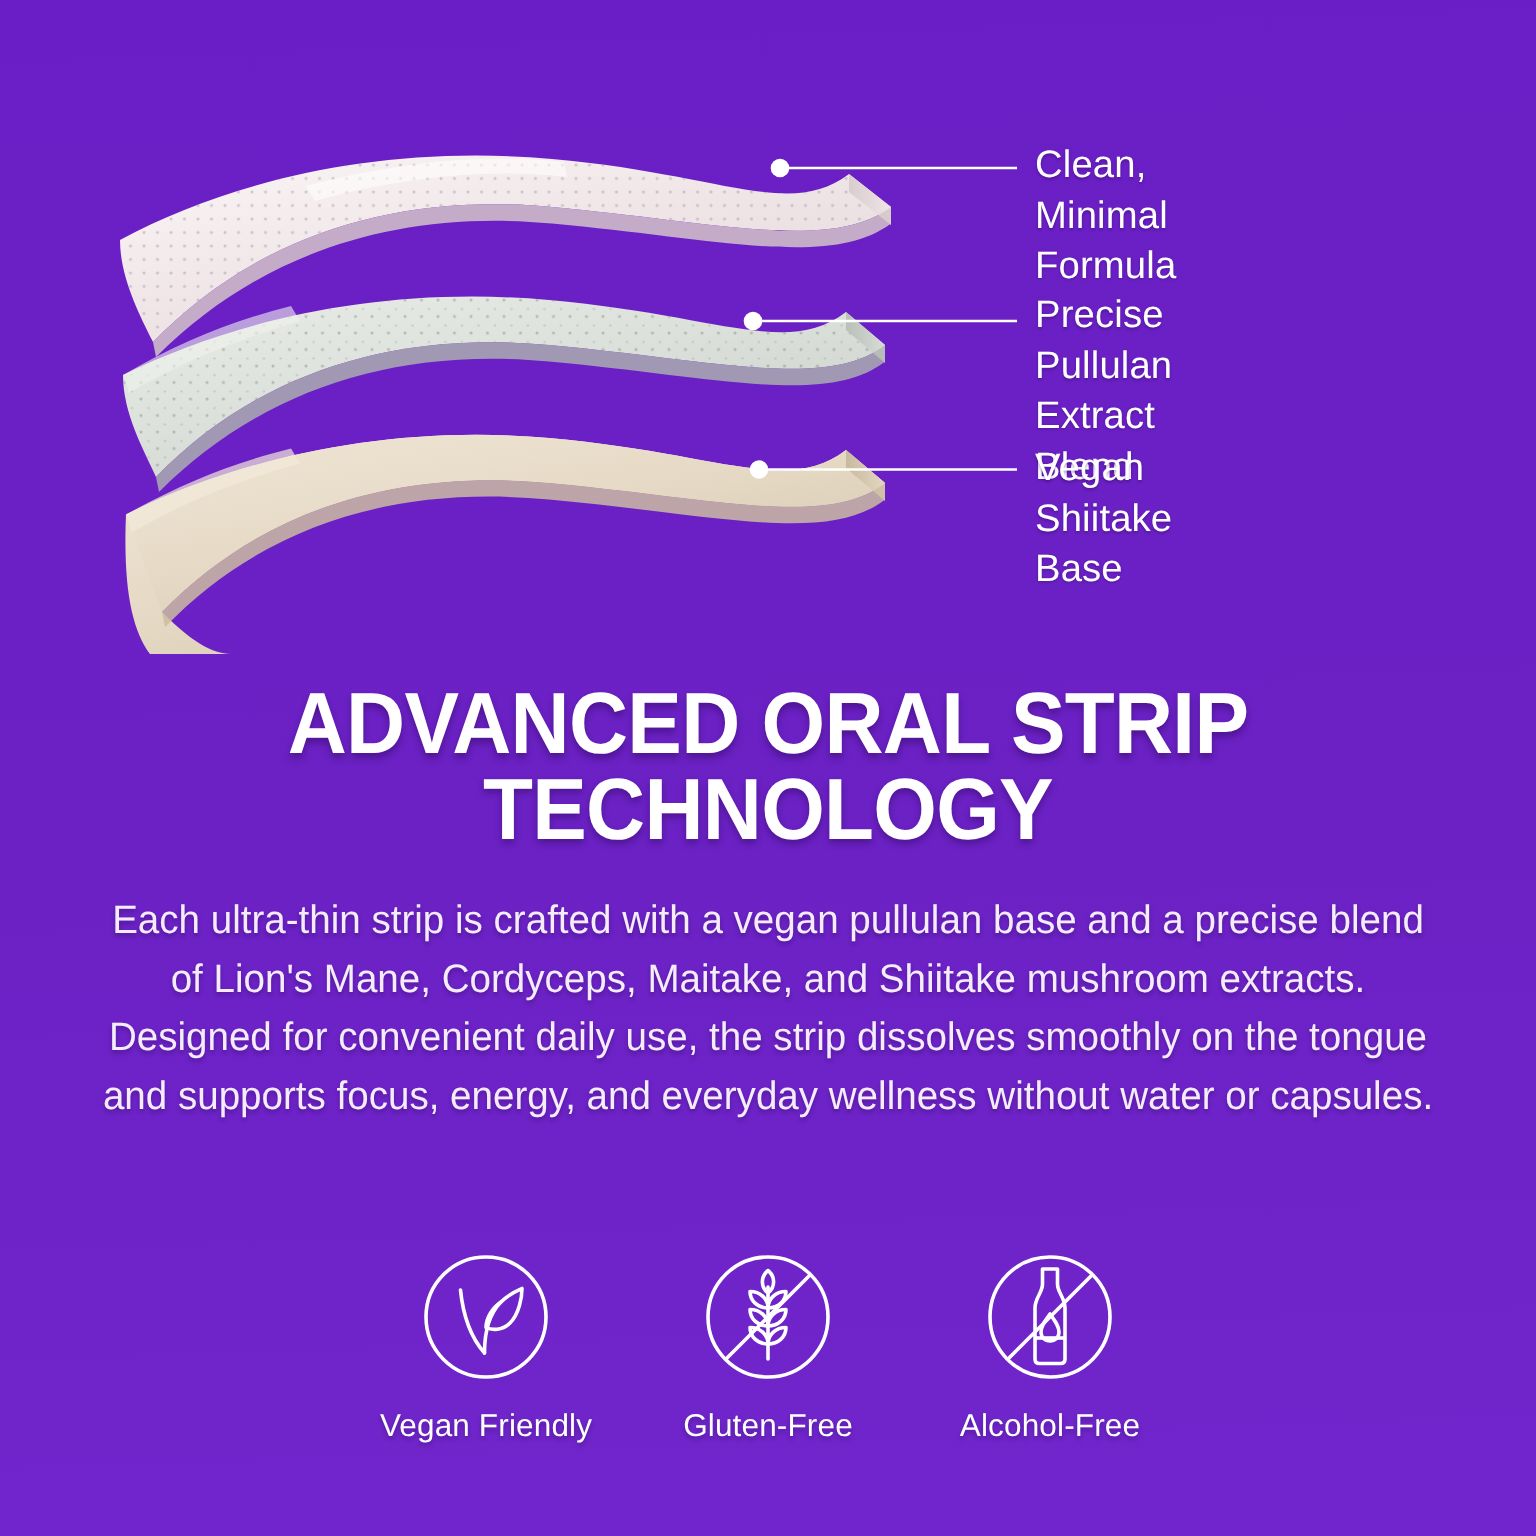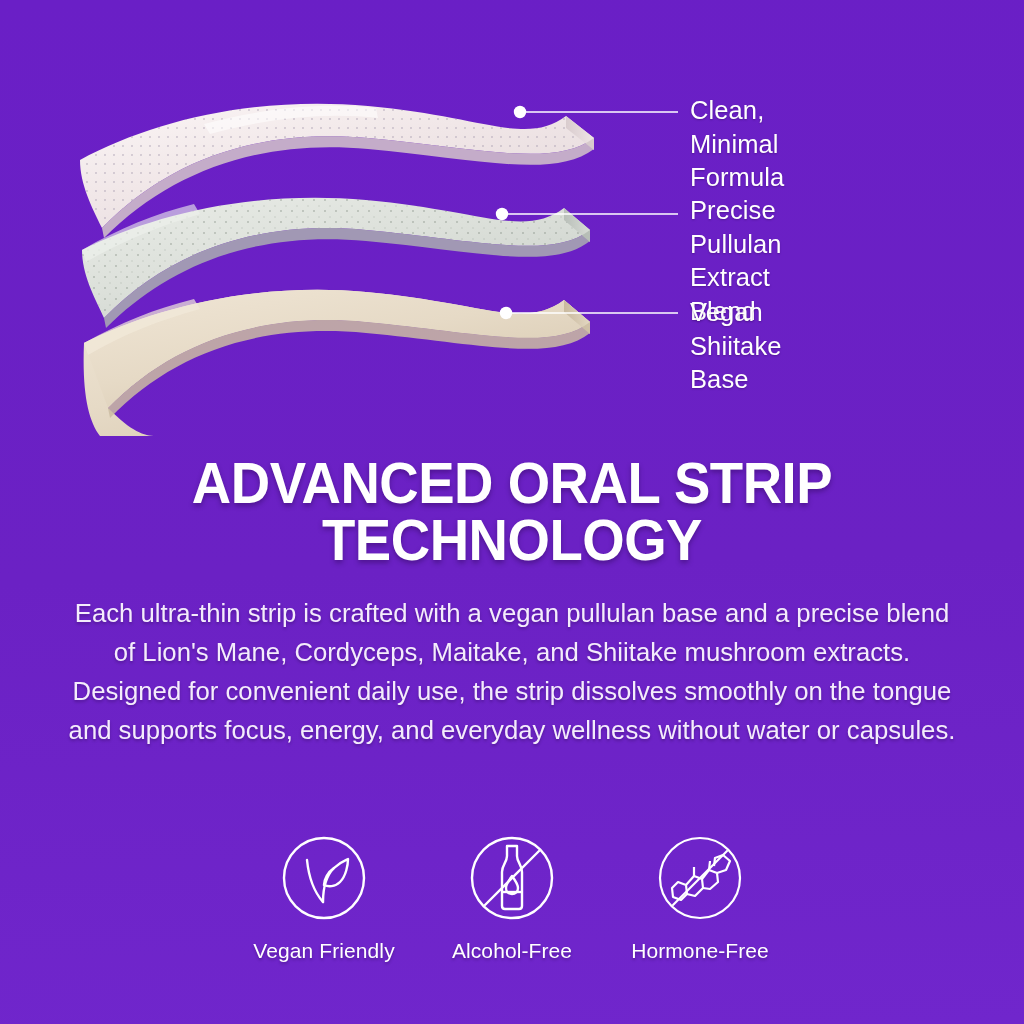--- a/index.html
+++ b/index.html
@@ -201,47 +201,47 @@
         <svg width="92" height="92" viewBox="0 0 92 92" fill="none" stroke="#fff" stroke-width="2.4">
           <circle cx="46" cy="46" r="40"></circle>
           <path d="M29,28 C31,48 38,62 45,70" stroke-linecap="round"></path>
           <path d="M45,70 C45,56 48,44 56,36" stroke-linecap="round"></path>
           <path d="M56,36 C62,30 68,28 70,27 C70,33 68,44 62,50 C57,55 50,55 46,53 C46,47 50,40 56,36 Z" stroke-linejoin="round"></path>
         </svg>
       </div>
       <div class="blabel">Vegan Friendly</div>
     </div>
 
+    <div class="badge">
+      <div class="ic">
+        <svg width="92" height="92" viewBox="0 0 92 92" fill="none" stroke="#fff" stroke-width="2.4">
+          <circle cx="46" cy="46" r="40"></circle>
+          <line x1="19" y1="73" x2="73" y2="19" stroke-linecap="round"></line>
+          <line x1="46" y1="26" x2="46" y2="74" stroke-linecap="round"></line>
+          <path d="M46,30 C41,26 41,19 46,15 C51,19 51,26 46,30 Z" stroke-linejoin="round"></path>
+          <path d="M46,40 C39,40 34,35 34,29 C41,29 46,34 46,40 Z" stroke-linejoin="round"></path>
+          <path d="M46,40 C53,40 58,35 58,29 C51,29 46,34 46,40 Z" stroke-linejoin="round"></path>
+          <path d="M46,52 C39,52 34,47 34,41 C41,41 46,46 46,52 Z" stroke-linejoin="round"></path>
+          <path d="M46,52 C53,52 58,47 58,41 C51,41 46,46 46,52 Z" stroke-linejoin="round"></path>
+          <path d="M46,64 C39,64 34,59 34,53 C41,53 46,58 46,64 Z" stroke-linejoin="round"></path>
+          <path d="M46,64 C53,64 58,59 58,53 C51,53 46,58 46,64 Z" stroke-linejoin="round"></path>
+        </svg>
+      </div>
+      <div class="blabel">Gluten-Free</div>
+    </div>
 
 
     <div class="badge">
       <div class="ic">
         <svg width="92" height="92" viewBox="0 0 92 92" fill="none" stroke="#fff" stroke-width="2.4">
           <circle cx="46" cy="46" r="40"></circle>
           <line x1="19" y1="73" x2="73" y2="19" stroke-linecap="round"></line>
           <path d="M41,14 L51,14 L51,24 C51,30 56,33 56,40 L56,74 C56,76 55,77 53,77 L39,77 C37,77 36,76 36,74 L36,40 C36,33 41,30 41,24 Z" stroke-linejoin="round"></path>
           <line x1="36" y1="60" x2="56" y2="60"></line>
           <path d="M46,44 C49,48 52,52 52,56 C52,59.5 49.4,62 46,62 C42.6,62 40,59.5 40,56 C40,52 43,48 46,44 Z" stroke-linejoin="round"></path>
         </svg>
       </div>
       <div class="blabel">Alcohol-Free</div>
     </div>
 
-    <div class="badge">
-      <div class="ic">
-        <svg width="92" height="92" viewBox="0 0 92 92" fill="none" stroke="#fff" stroke-width="2.2">
-          <circle cx="46" cy="46" r="40"></circle>
-          <line x1="19" y1="73" x2="73" y2="19" stroke-linecap="round"></line>
-          <g stroke-linejoin="round">
-            <path d="M18,56 L24,50 L32,53 L33,62 L27,68 L19,65 Z"></path>
-            <path d="M32,53 L40,44 L48,47 L49,56 L41,64 L33,62"></path>
-            <path d="M48,47 L55,38 L63,41 L64,50 L56,57 L49,56"></path>
-            <path d="M63,41 L72,38 L76,29 L69,23 L61,26 L60,34"></path>
-            <line x1="40" y1="44" x2="40" y2="35"></line>
-            <line x1="55" y1="38" x2="56" y2="29"></line>
-          </g>
-        </svg>
-      </div>
-      <div class="blabel">Hormone-Free</div>
-    </div>
 
   </div>
 </div>
 
 </body></html>

